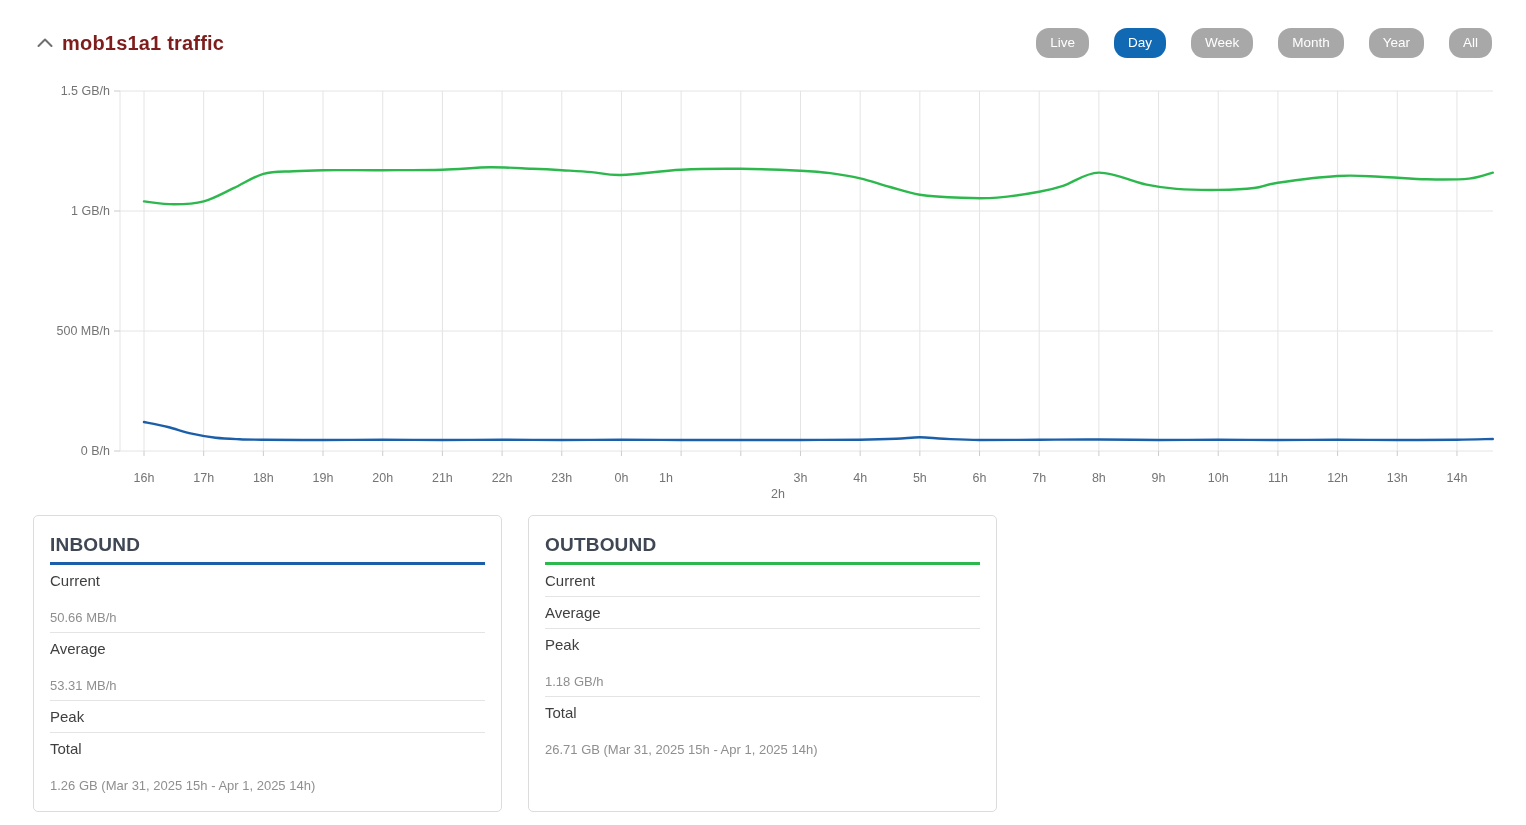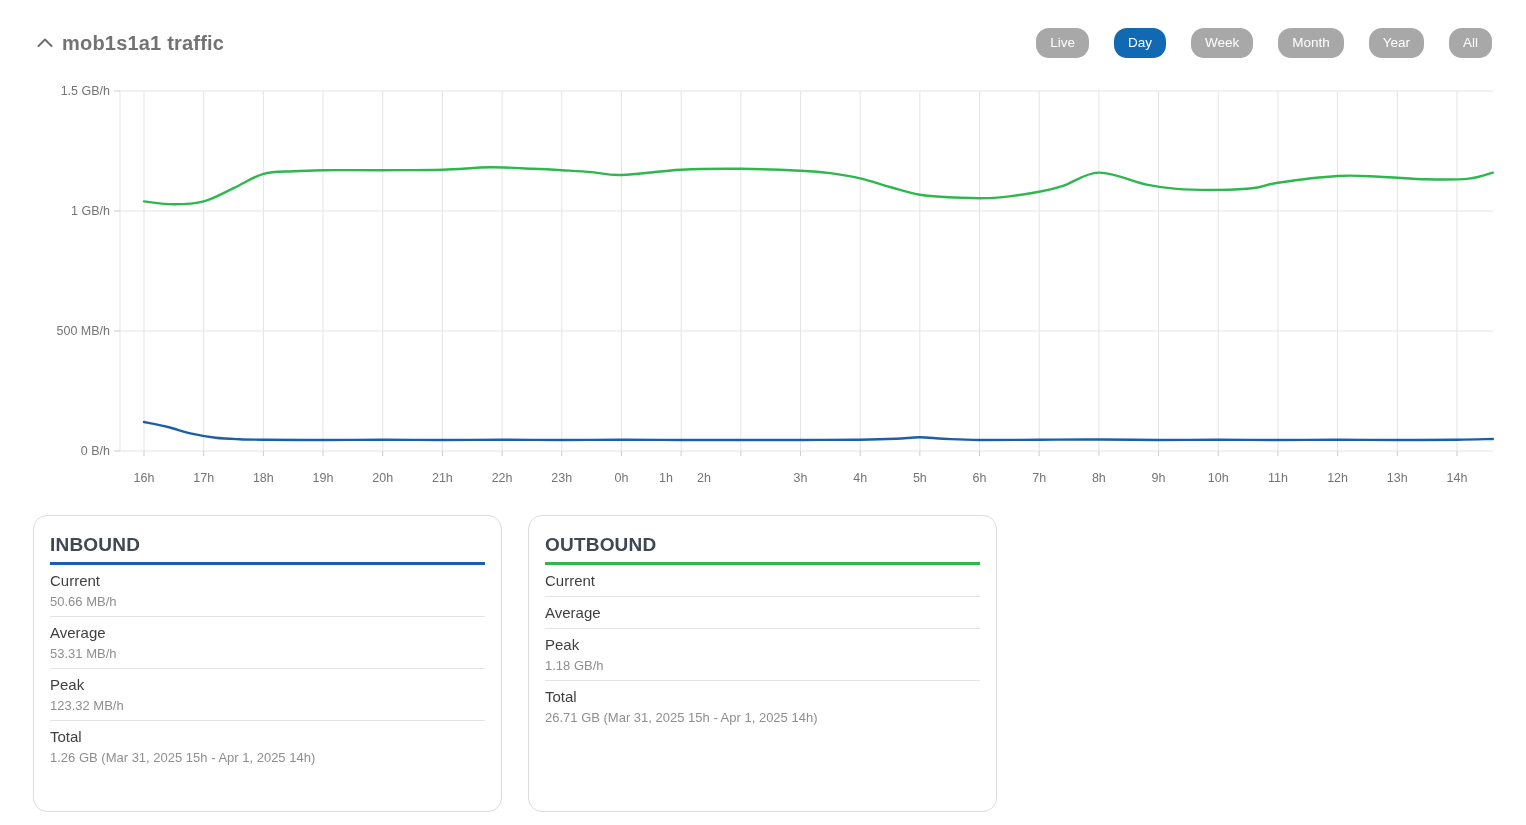--- a/index.html
+++ b/index.html
@@ -12,21 +12,21 @@
   
   .header{
     position:absolute;left:36px;right:34px;top:28px;height:30px;
     display:flex;align-items:center;
   }
   .chevron-btn{
     background:none;border:none;padding:0;margin:0 0 2px 0;cursor:pointer;
     width:18px;height:12px;display:flex;align-items:center;justify-content:center;
   }
   .page-title{
-    margin:0 0 0 8px;font-size:20px;font-weight:700;color:#737373;letter-spacing:.2px;
+    margin:0 0 0 8px;font-size:20px;font-weight:700;color:#7f1d1d;letter-spacing:.2px;
   }
   .spacer{flex:1;}
   .range-buttons{display:flex;gap:25px;align-items:center;}
   .range-btn{
     border:none;cursor:pointer;
     background:var(--button-gray,#a8a8a8);color:#ffffff;
     font-family:"Liberation Sans", sans-serif;
     font-size:13.5px;line-height:1;padding:8px 14px;border-radius:13px;
   }
   .range-btn.active{background:var(--button-active,#1269b3);}
@@ -38,31 +38,31 @@
     font-size:12.5px;color:#747474;line-height:16px;
   }
   .x-label{
     position:absolute;width:48px;text-align:center;top:386px;
     font-size:12.5px;color:#747474;line-height:16px;
   }
   
   .cards{position:absolute;left:33px;top:515px;display:flex;gap:26px;}
   .card{
     width:469px;height:297px;box-sizing:border-box;
-    background:#ffffff;border:1px solid #dcdcdc;border-radius:14px;
+    background:#ffffff;border:1px solid #dcdcdc;border-radius:5px;
     padding:17px 16px 0 16px;
   }
   .card-title{
     margin:0;font-size:19px;font-weight:600;color:#3e4753;letter-spacing:.2px;line-height:23px;
   }
   .card-underline{height:3px;margin-top:6px;background:#1b5faa;}
   .stat-row{padding:7px 0 6px;border-bottom:1px solid #e4e4e4;}
   .stat-row:last-child{border-bottom:none;}
   .stat-label{font-size:15px;line-height:18px;color:#3f3f3f;}
-  .stat-value{font-size:13px;line-height:16px;color:#8f8f8f;margin-top:4px;}
+  .stat-value{font-size:13px;line-height:16px;color:#8f8f8f;margin-top:20px;}
 </style>
 </head>
 <body>
 
 <div class="header">
   <button class="chevron-btn" aria-label="collapse">
     <svg width="16" height="11" viewBox="0 0 16 11">
       <polyline points="1.5,9 8,2.5 14.5,9" fill="none" stroke="#6f6f6f" stroke-width="2" stroke-linecap="round" stroke-linejoin="round"></polyline>
     </svg>
   </button>
@@ -156,21 +156,21 @@
       <div class="x-label" style="left: 120px;">16h</div>
       <div class="x-label" style="left: 179.68px;">17h</div>
       <div class="x-label" style="left: 239.36px;">18h</div>
       <div class="x-label" style="left: 299.04px;">19h</div>
       <div class="x-label" style="left: 358.72px;">20h</div>
       <div class="x-label" style="left: 418.4px;">21h</div>
       <div class="x-label" style="left: 478.08px;">22h</div>
       <div class="x-label" style="left: 537.76px;">23h</div>
       <div class="x-label" style="left: 597.44px;">0h</div>
       <div class="x-label" style="left: 642px;">1h</div>
-      <div class="x-label" style="left: 680px;">2h</div>
+      <div class="x-label" style="left: 754px; margin-top: 16px;">2h</div>
       <div class="x-label" style="left: 776.48px;">3h</div>
       <div class="x-label" style="left: 836.16px;">4h</div>
       <div class="x-label" style="left: 895.84px;">5h</div>
       <div class="x-label" style="left: 955.52px;">6h</div>
       <div class="x-label" style="left: 1015.2px;">7h</div>
       <div class="x-label" style="left: 1074.88px;">8h</div>
       <div class="x-label" style="left: 1134.56px;">9h</div>
       <div class="x-label" style="left: 1194.24px;">10h</div>
       <div class="x-label" style="left: 1253.92px;">11h</div>
       <div class="x-label" style="left: 1313.6px;">12h</div>
@@ -186,21 +186,20 @@
     <div class="stat-row">
       <div class="stat-label">Current</div>
       <div class="stat-value">50.66 MB/h</div>
     </div>
     <div class="stat-row">
       <div class="stat-label">Average</div>
       <div class="stat-value">53.31 MB/h</div>
     </div>
     <div class="stat-row">
       <div class="stat-label">Peak</div>
-      <div class="stat-value">123.32 MB/h</div>
     </div>
     <div class="stat-row">
       <div class="stat-label">Total</div>
       <div class="stat-value">1.26 GB (Mar 31, 2025 15h - Apr 1, 2025 14h)</div>
     </div>
   </section>
 
   <section class="card">
     <h2 class="card-title">OUTBOUND</h2>
     <div class="card-underline" style="background: rgb(45, 184, 78);"></div>

